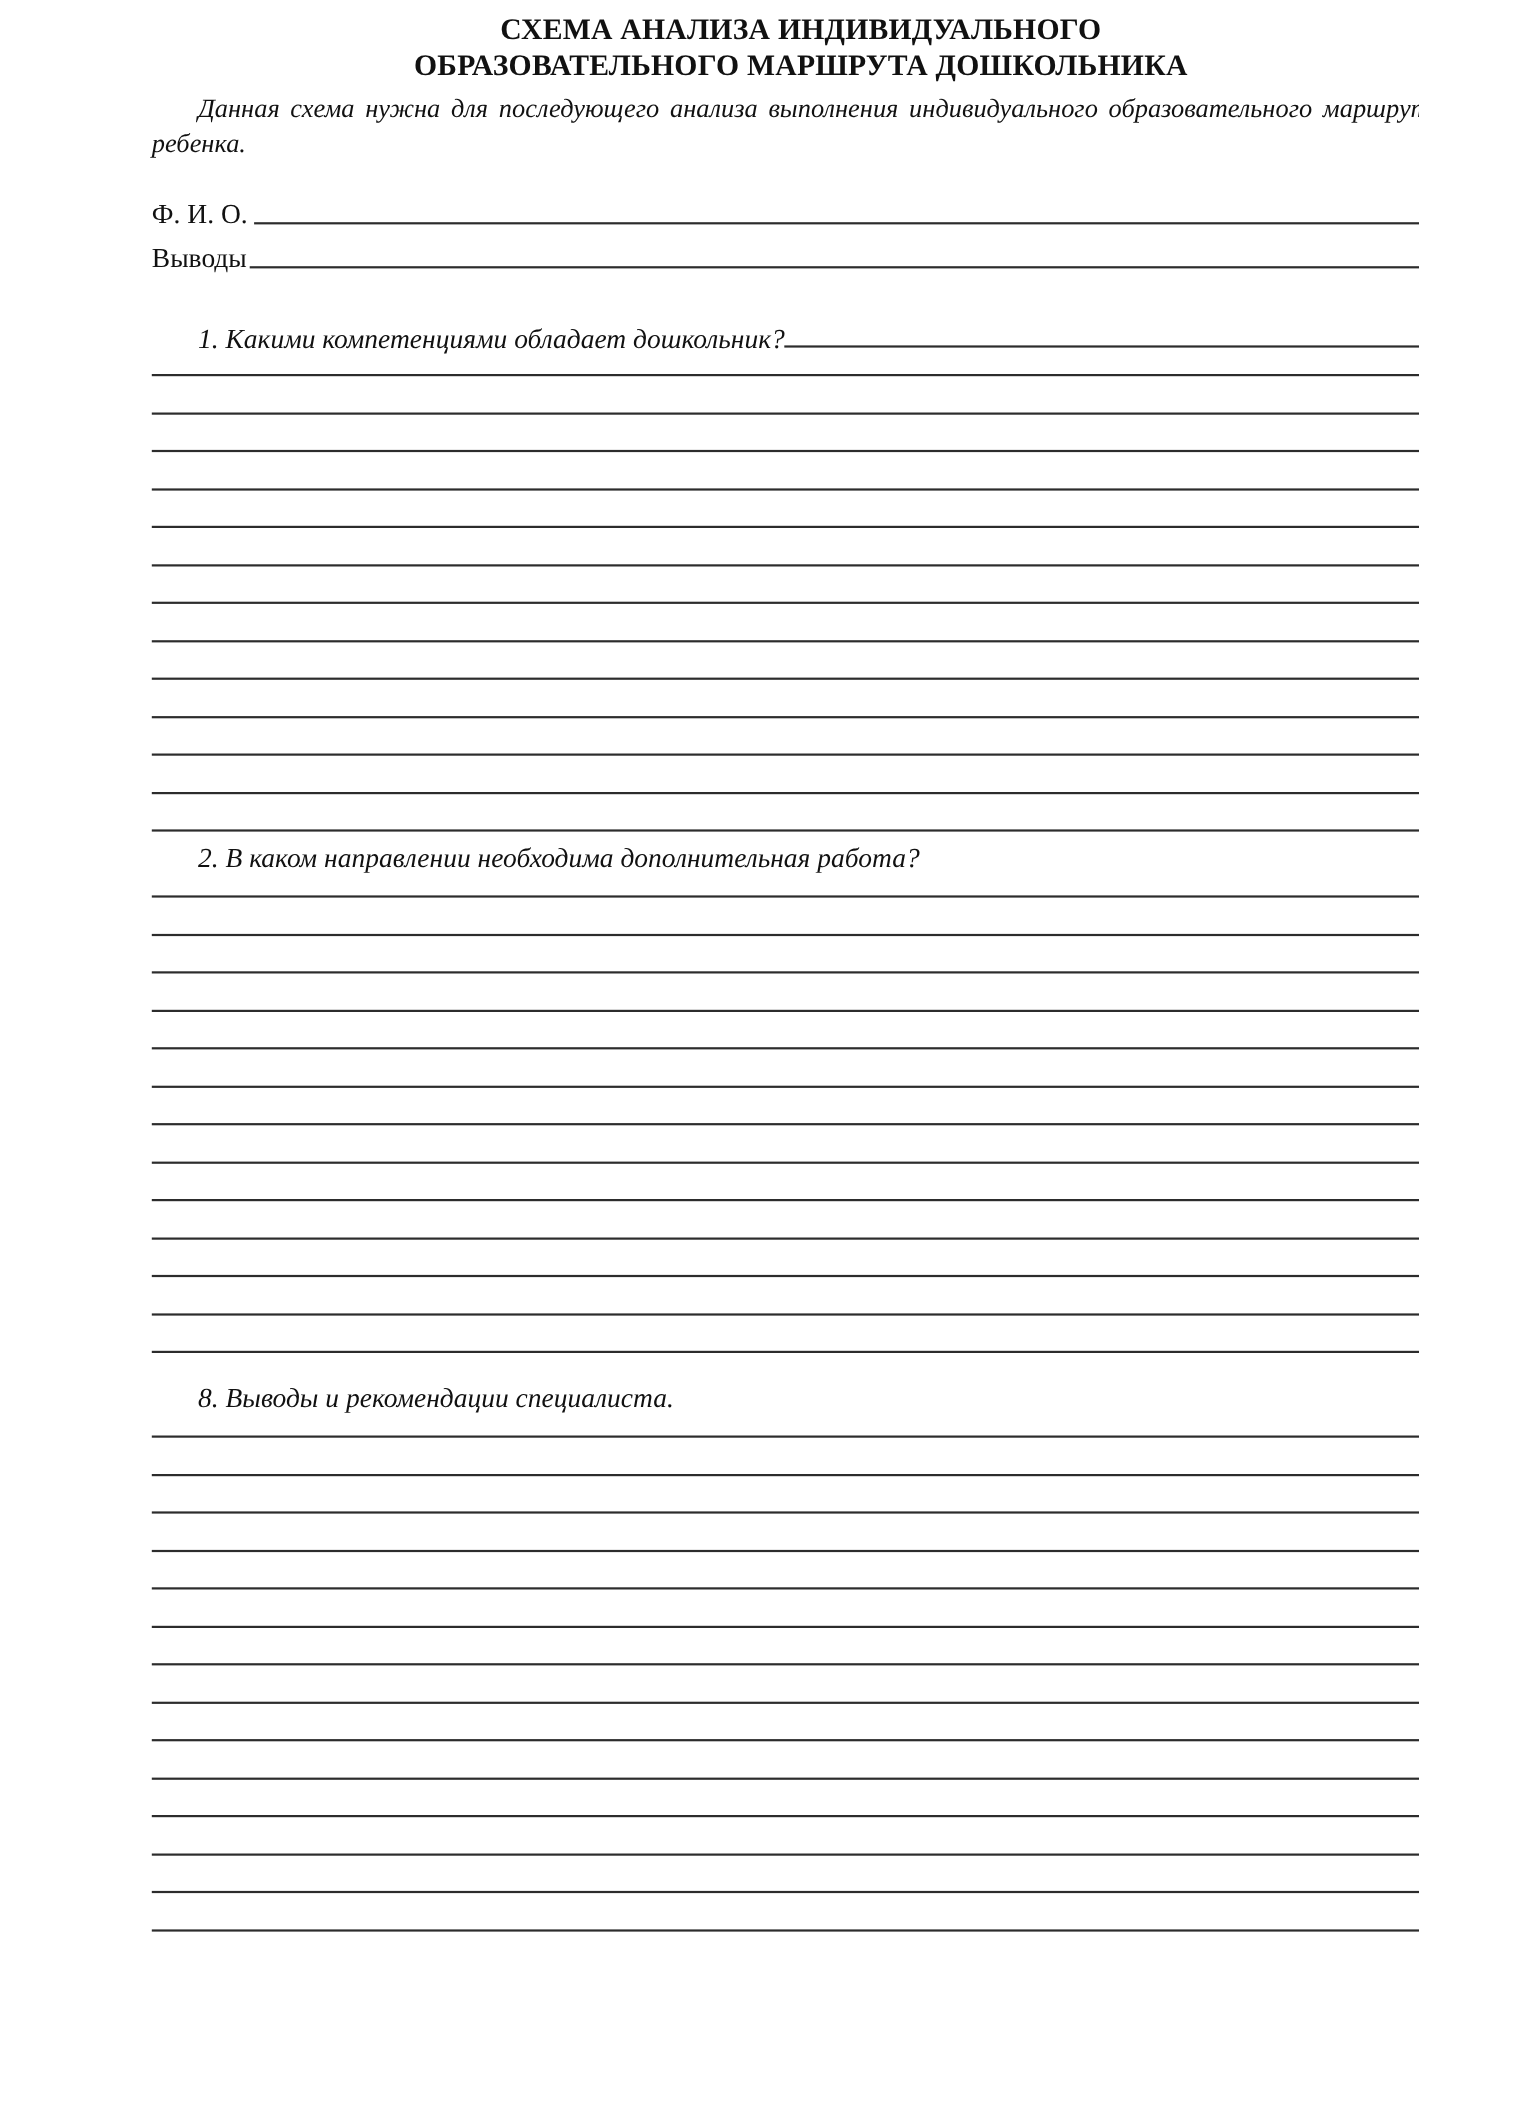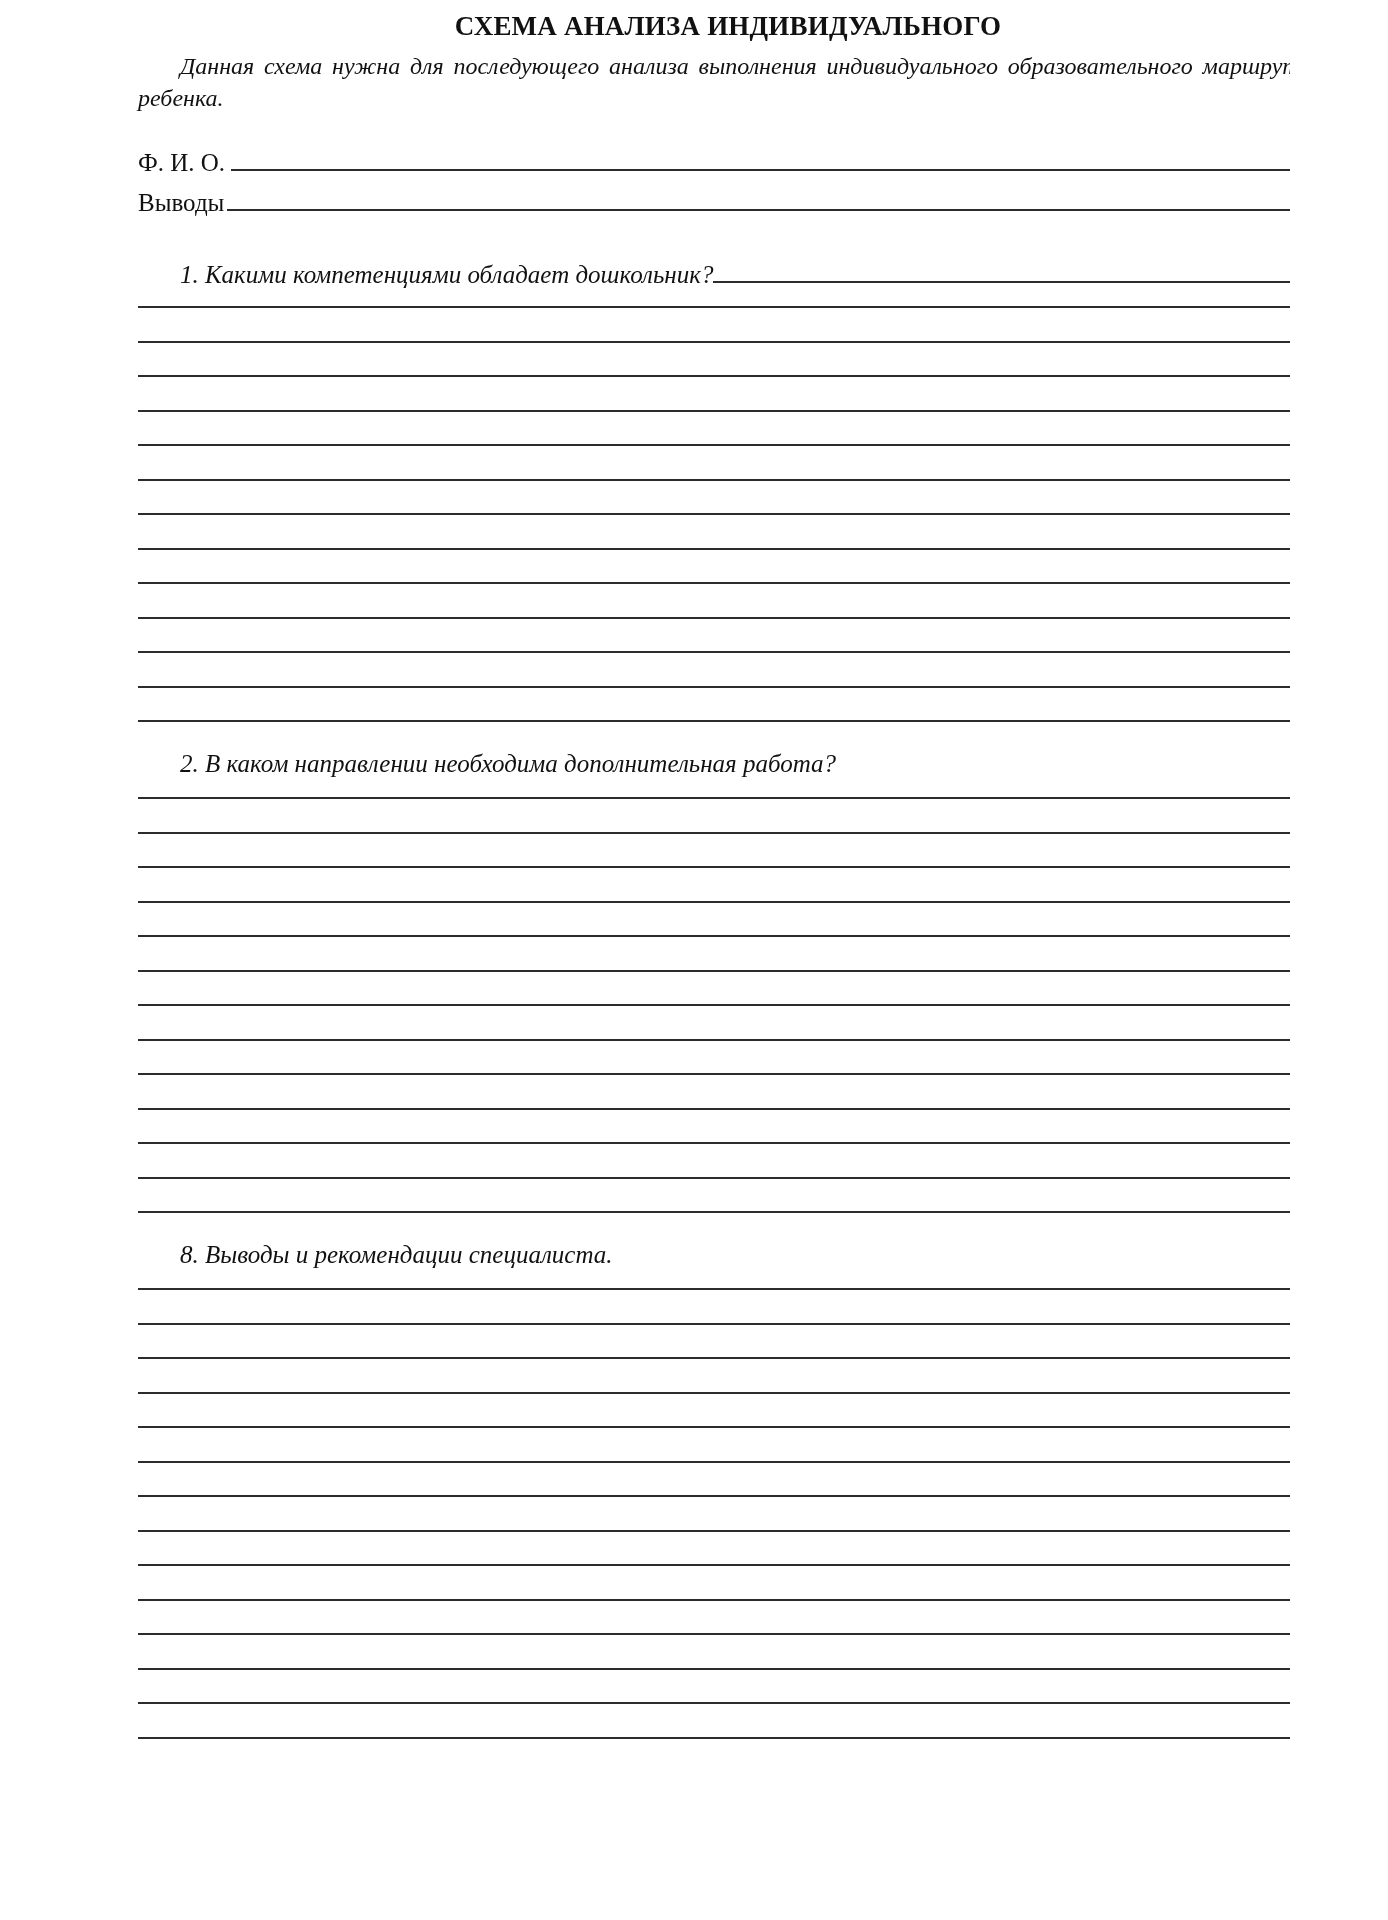--- a/index.html
+++ b/index.html
@@ -81,21 +81,21 @@
 
   
   .question {
     font-size: 25px;
     line-height: 30px;
     display: flex;
     align-items: baseline;
     font-style: italic;
   }
   .q1 { margin-top: 42px; }
-  .q2 { margin-top: 27px; }
+  .q2 { margin-top: 10px; }
   .q3 { margin-top: 27px; }
 
   .q-text {
     padding-left: 42px;
     white-space: nowrap;
     flex: 0 0 auto;
   }
   .q-inline-rule {
     flex: 1 1 auto;
     border-bottom: 2px solid #2c2c2c;
@@ -119,20 +119,21 @@
   .rule:last-child { margin-bottom: 0; }
 </style>
 </head>
 <body>
 
 <div id="page">
   <div class="sheet">
 
     <h1 class="doc-title">
       <span class="t-line">СХЕМА АНАЛИЗА ИНДИВИДУАЛЬНОГО</span>
+      <span class="t-line">ОБРАЗОВАТЕЛЬНОГО МАРШРУТА ДОШКОЛЬНИКА</span>
     </h1>
 
     <p class="intro">Данная схема нужна для последующего анализа выполнения индивидуального образовательного маршрута ребенка.</p>
 
     <div class="field-row fio">
       <span class="field-label">Ф. И. О.</span>
       <span class="field-rule"></span>
     </div>
 
     <div class="field-row age">

